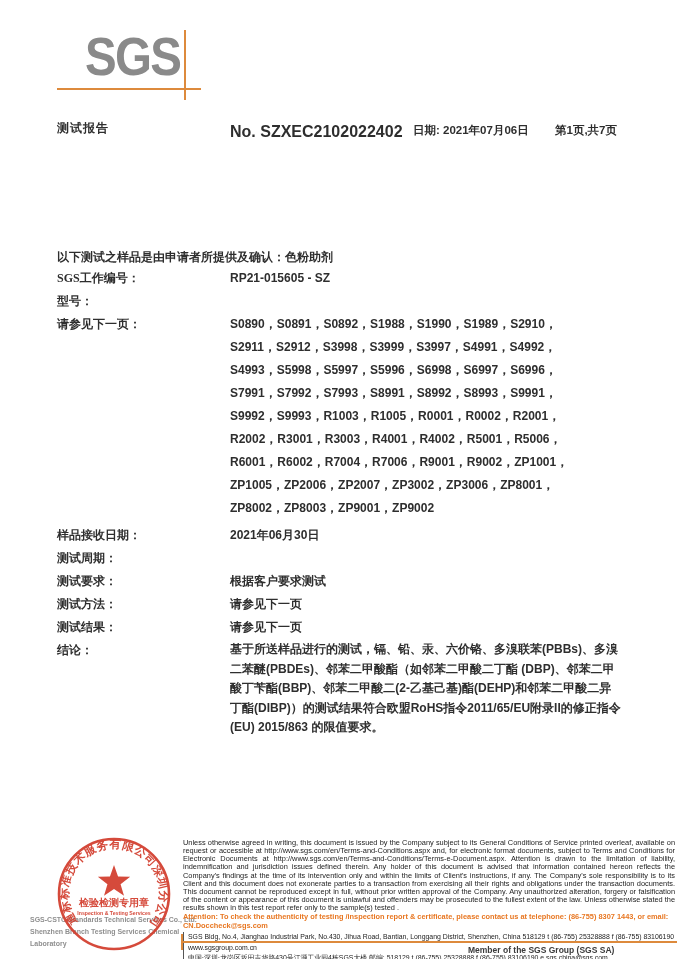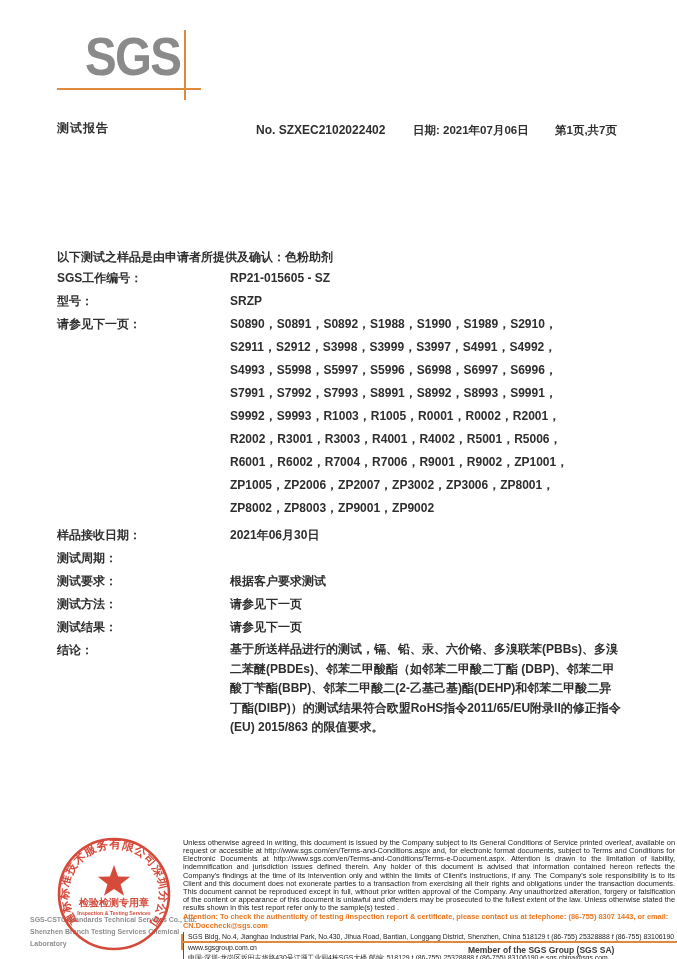--- a/index.html
+++ b/index.html
@@ -16,31 +16,31 @@
     position:absolute; left:28px; top:2px;
     font-size:54px; font-weight:bold; color:#8a8a8a;
     letter-spacing:-2px; transform:scaleX(.88); transform-origin:left top;
     line-height:60px;
   }
   .logo-underline { position:absolute; left:0; top:64px; width:144px; height:2px; background:#dd8a3c; }
   .logo-vline { position:absolute; left:127px; top:6px; width:2px; height:70px; background:#dd8a3c; }
   
   .title-row { position:absolute; left:0; top:120px; width:677px; height:20px; }
   .doc-title { position:absolute; left:57px; top:0; font-size:12px; font-weight:bold; letter-spacing:1px; }
-  .report-no { position:absolute; left:230px; top:3px; font-size:12px; font-weight:bold;margin-left:26px; }
+  .report-no { position:absolute; left:230px; top:3px; font-size:16px; font-weight:bold; }
   .report-date { position:absolute; left:413px; top:3px; font-size:11.5px; font-weight:bold; }
   .page-info { position:absolute; left:555px; top:3px; font-size:11.5px; font-weight:bold; }
   
   .applicant { position:absolute; left:57px; top:163px; font-size:12px; font-weight:bold; line-height:23px; }
   
   .intro { position:absolute; left:57px; top:249px; font-size:12px; font-weight:bold; }
   
   .fields { position:absolute; left:57px; top:271px; width:566px; }
   .field-row { display:flex; margin-bottom:8px; font-size:12px; font-weight:bold; line-height:15px; }
-  .field-label { width:173px; flex:0 0 173px; }
+  .field-label { width:173px; flex:0 0 173px;font-family:Liberation Serif, serif; }
   .field-value { flex:1; }
   .field-value.multiline { white-space:pre-line; line-height:23px; margin-top:-4px; }
   .field-value.para { line-height:19.5px; margin-top:-3px; }
   
   .footer { position:absolute; left:0; top:830px; width:677px; height:129px; }
   .footer-left-lines { position:absolute; left:30px; top:84px; width:170px; font-size:7px; line-height:12px; color:#8f8f8f; font-weight:bold; }
   .disclaimer-col { position:absolute; left:183px; top:9px; width:492px; }
   .disclaimer { font-size:7.4px; line-height:8.15px; text-align:justify; color:#222; }
   .attention { margin-top:1px; font-size:7.4px; line-height:8.4px; font-weight:bold; color:#e87722; }
   .address-block { margin-top:2px; border-left:1px solid #555; padding-left:4px; font-size:6.9px; line-height:10.5px; color:#222; }
@@ -72,21 +72,20 @@
 
   <div class="intro">以下测试之样品是由申请者所提供及确认：色粉助剂</div>
 
   <div class="fields">
     <div class="field-row">
       <div class="field-label">SGS工作编号：</div>
       <div class="field-value">RP21-015605 - SZ</div>
     </div>
     <div class="field-row">
       <div class="field-label">型号：</div>
-      <div class="field-value">SRZP</div>
     </div>
     <div class="field-row">
       <div class="field-label">请参见下一页：</div>
       <div class="field-value multiline">S0890，S0891，S0892，S1988，S1990，S1989，S2910，
 S2911，S2912，S3998，S3999，S3997，S4991，S4992，
 S4993，S5998，S5997，S5996，S6998，S6997，S6996，
 S7991，S7992，S7993，S8991，S8992，S8993，S9991，
 S9992，S9993，R1003，R1005，R0001，R0002，R2001，
 R2002，R3001，R3003，R4001，R4002，R5001，R5006，
 R6001，R6002，R7004，R7006，R9001，R9002，ZP1001，

